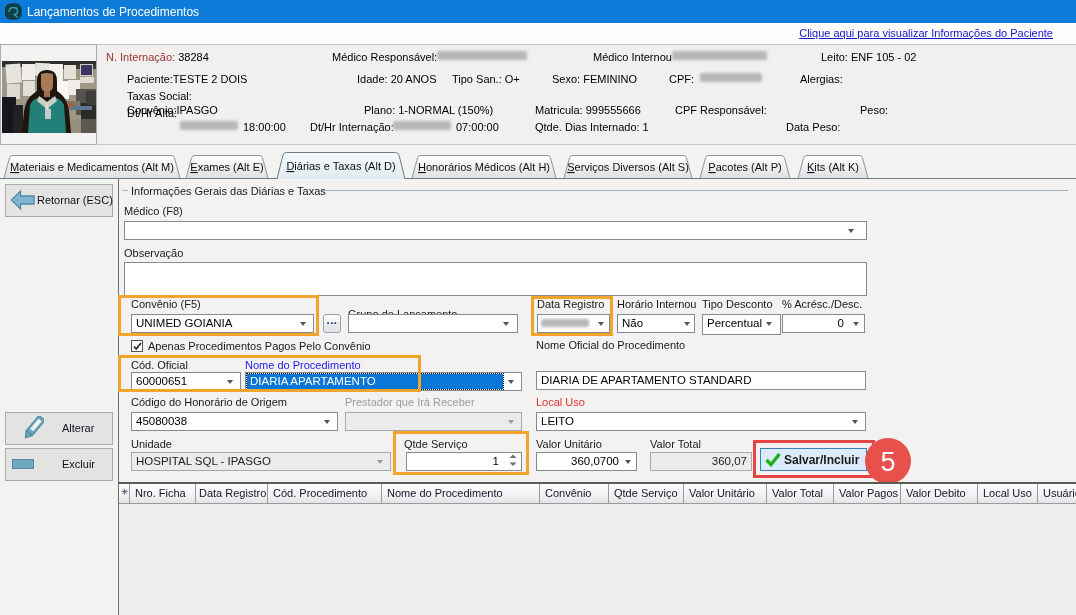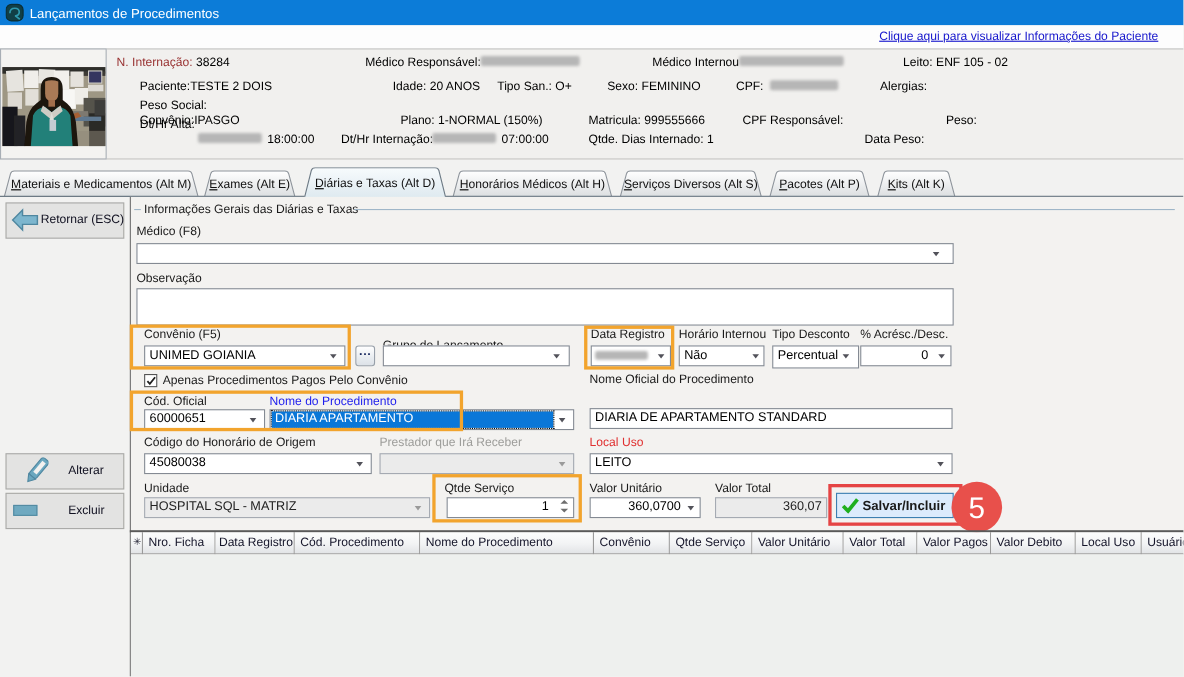--- a/index.html
+++ b/index.html
@@ -91,21 +91,21 @@
 <div class="plabel" style="left:593px;top:51px">Médico Internou</div>
 <div class="blur" style="left:672px;top:51px;width:95px;height:9px"></div>
 <div class="plabel" style="left:821px;top:51px">Leito: ENF 105 - 02</div>
 <div class="plabel" style="left:127px;top:73px">Paciente:TESTE 2 DOIS</div>
 <div class="plabel" style="left:357px;top:73px">Idade: 20 ANOS</div>
 <div class="plabel" style="left:452px;top:73px">Tipo San.: O+</div>
 <div class="plabel" style="left:552px;top:73px">Sexo: FEMININO</div>
 <div class="plabel" style="left:669px;top:73px">CPF:</div>
 <div class="blur" style="left:700px;top:73px;width:62px;height:9px"></div>
 <div class="plabel" style="left:800px;top:73px">Alergias:</div>
-<div class="plabel" style="left:127px;top:90px">Peso Social:</div>
+<div class="plabel" style="left:127px;top:90px">Taxas Social:</div>
 <div class="plabel" style="left:127px;top:104px">Convênio:IPASGO</div>
 <div class="plabel" style="left:364px;top:104px">Plano: 1-NORMAL (150%)</div>
 <div class="plabel" style="left:535px;top:104px">Matricula: 999555666</div>
 <div class="plabel" style="left:675px;top:104px">CPF Responsável:</div>
 <div class="plabel" style="left:860px;top:104px">Peso:</div>
 <div class="plabel" style="left:127px;top:107px">Dt/Hr Alta:</div>
 <div class="blur" style="left:180px;top:121px;width:58px;height:9px"></div>
 <div class="plabel" style="left:243px;top:121px">18:00:00</div>
 <div class="plabel" style="left:310px;top:121px">Dt/Hr Internação:</div>
 <div class="blur" style="left:393px;top:121px;width:58px;height:9px"></div>
@@ -220,21 +220,21 @@
 <div class="arrow" style="left:324px;top:420px"></div>
 <div class="field dis" style="left:345px;top:412px;width:177px;height:19px;border-color:#a5aab2"></div>
 <div class="arrow" style="left:508px;top:420px;border-top-color:#9a9a9a"></div>
 <div class="field" style="left:536px;top:412px;width:330px;height:19px">LEITO</div>
 <div class="arrow" style="left:852px;top:420px"></div>
 
 <div class="lbl" style="left:131px;top:438px">Unidade</div>
 <div class="lbl" style="left:404px;top:438px">Qtde Serviço</div>
 <div class="lbl" style="left:536px;top:438px">Valor Unitário</div>
 <div class="lbl" style="left:650px;top:438px">Valor Total</div>
-<div class="field dis" style="left:131px;top:452px;width:260px;height:19px;border-color:#a5aab2">HOSPITAL SQL - MATRIZ</div>
+<div class="field dis" style="left:131px;top:452px;width:260px;height:19px;border-color:#a5aab2">HOSPITAL SQL - IPASGO</div>
 <div class="arrow" style="left:377px;top:460px;border-top-color:#9a9a9a"></div>
 <div class="field" style="left:406px;top:452px;width:116px;height:19px;text-align:right;padding-right:22px">1</div>
 <svg class="abs" style="left:508px;top:453px" width="10" height="15" viewBox="0 0 10 15">
     <path d="M1.5 5 L5 1.5 L8.5 5 Z" fill="#6e6e6e"></path>
     <path d="M1.5 9.5 L5 13 L8.5 9.5 Z" fill="#6e6e6e"></path>
   </svg>
 <div class="field" style="left:536px;top:452px;width:101px;height:19px;text-align:right;padding-right:17px">360,0700</div>
 <div class="arrow" style="left:625px;top:460px"></div>
 <div class="field dis" style="left:650px;top:452px;width:102px;height:19px;text-align:right;border-color:#a5aab2">360,07</div>
 

